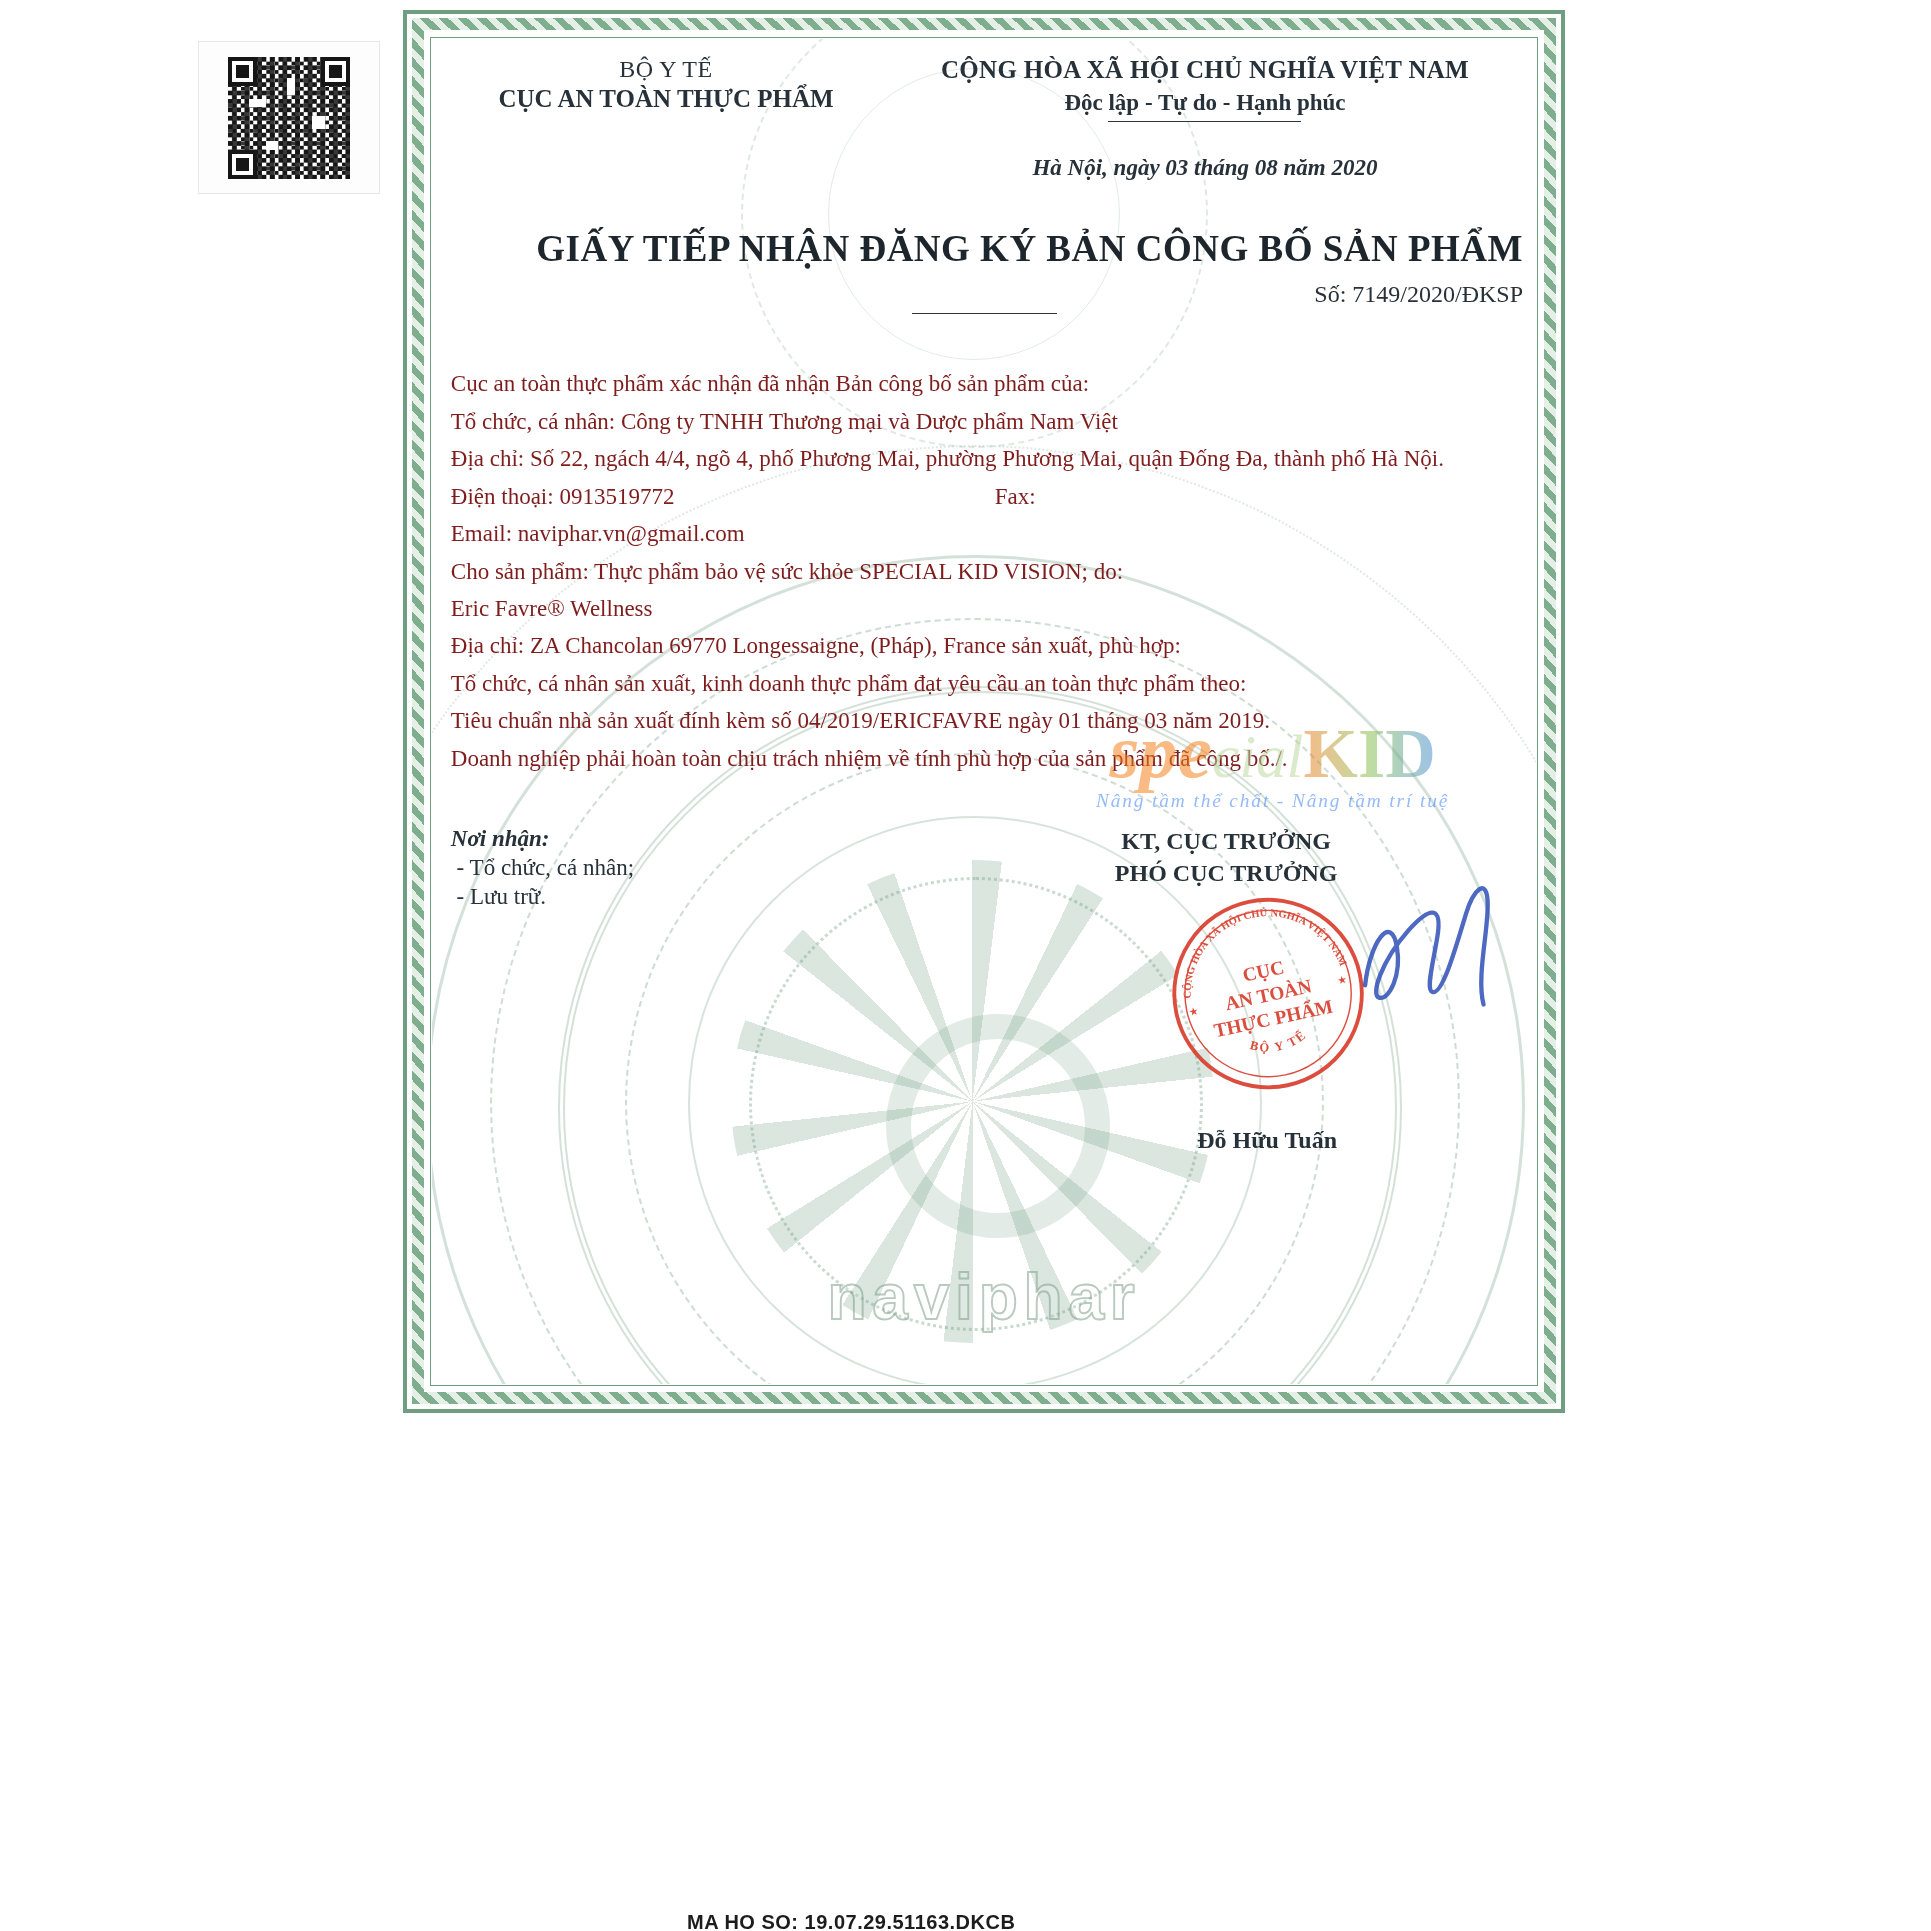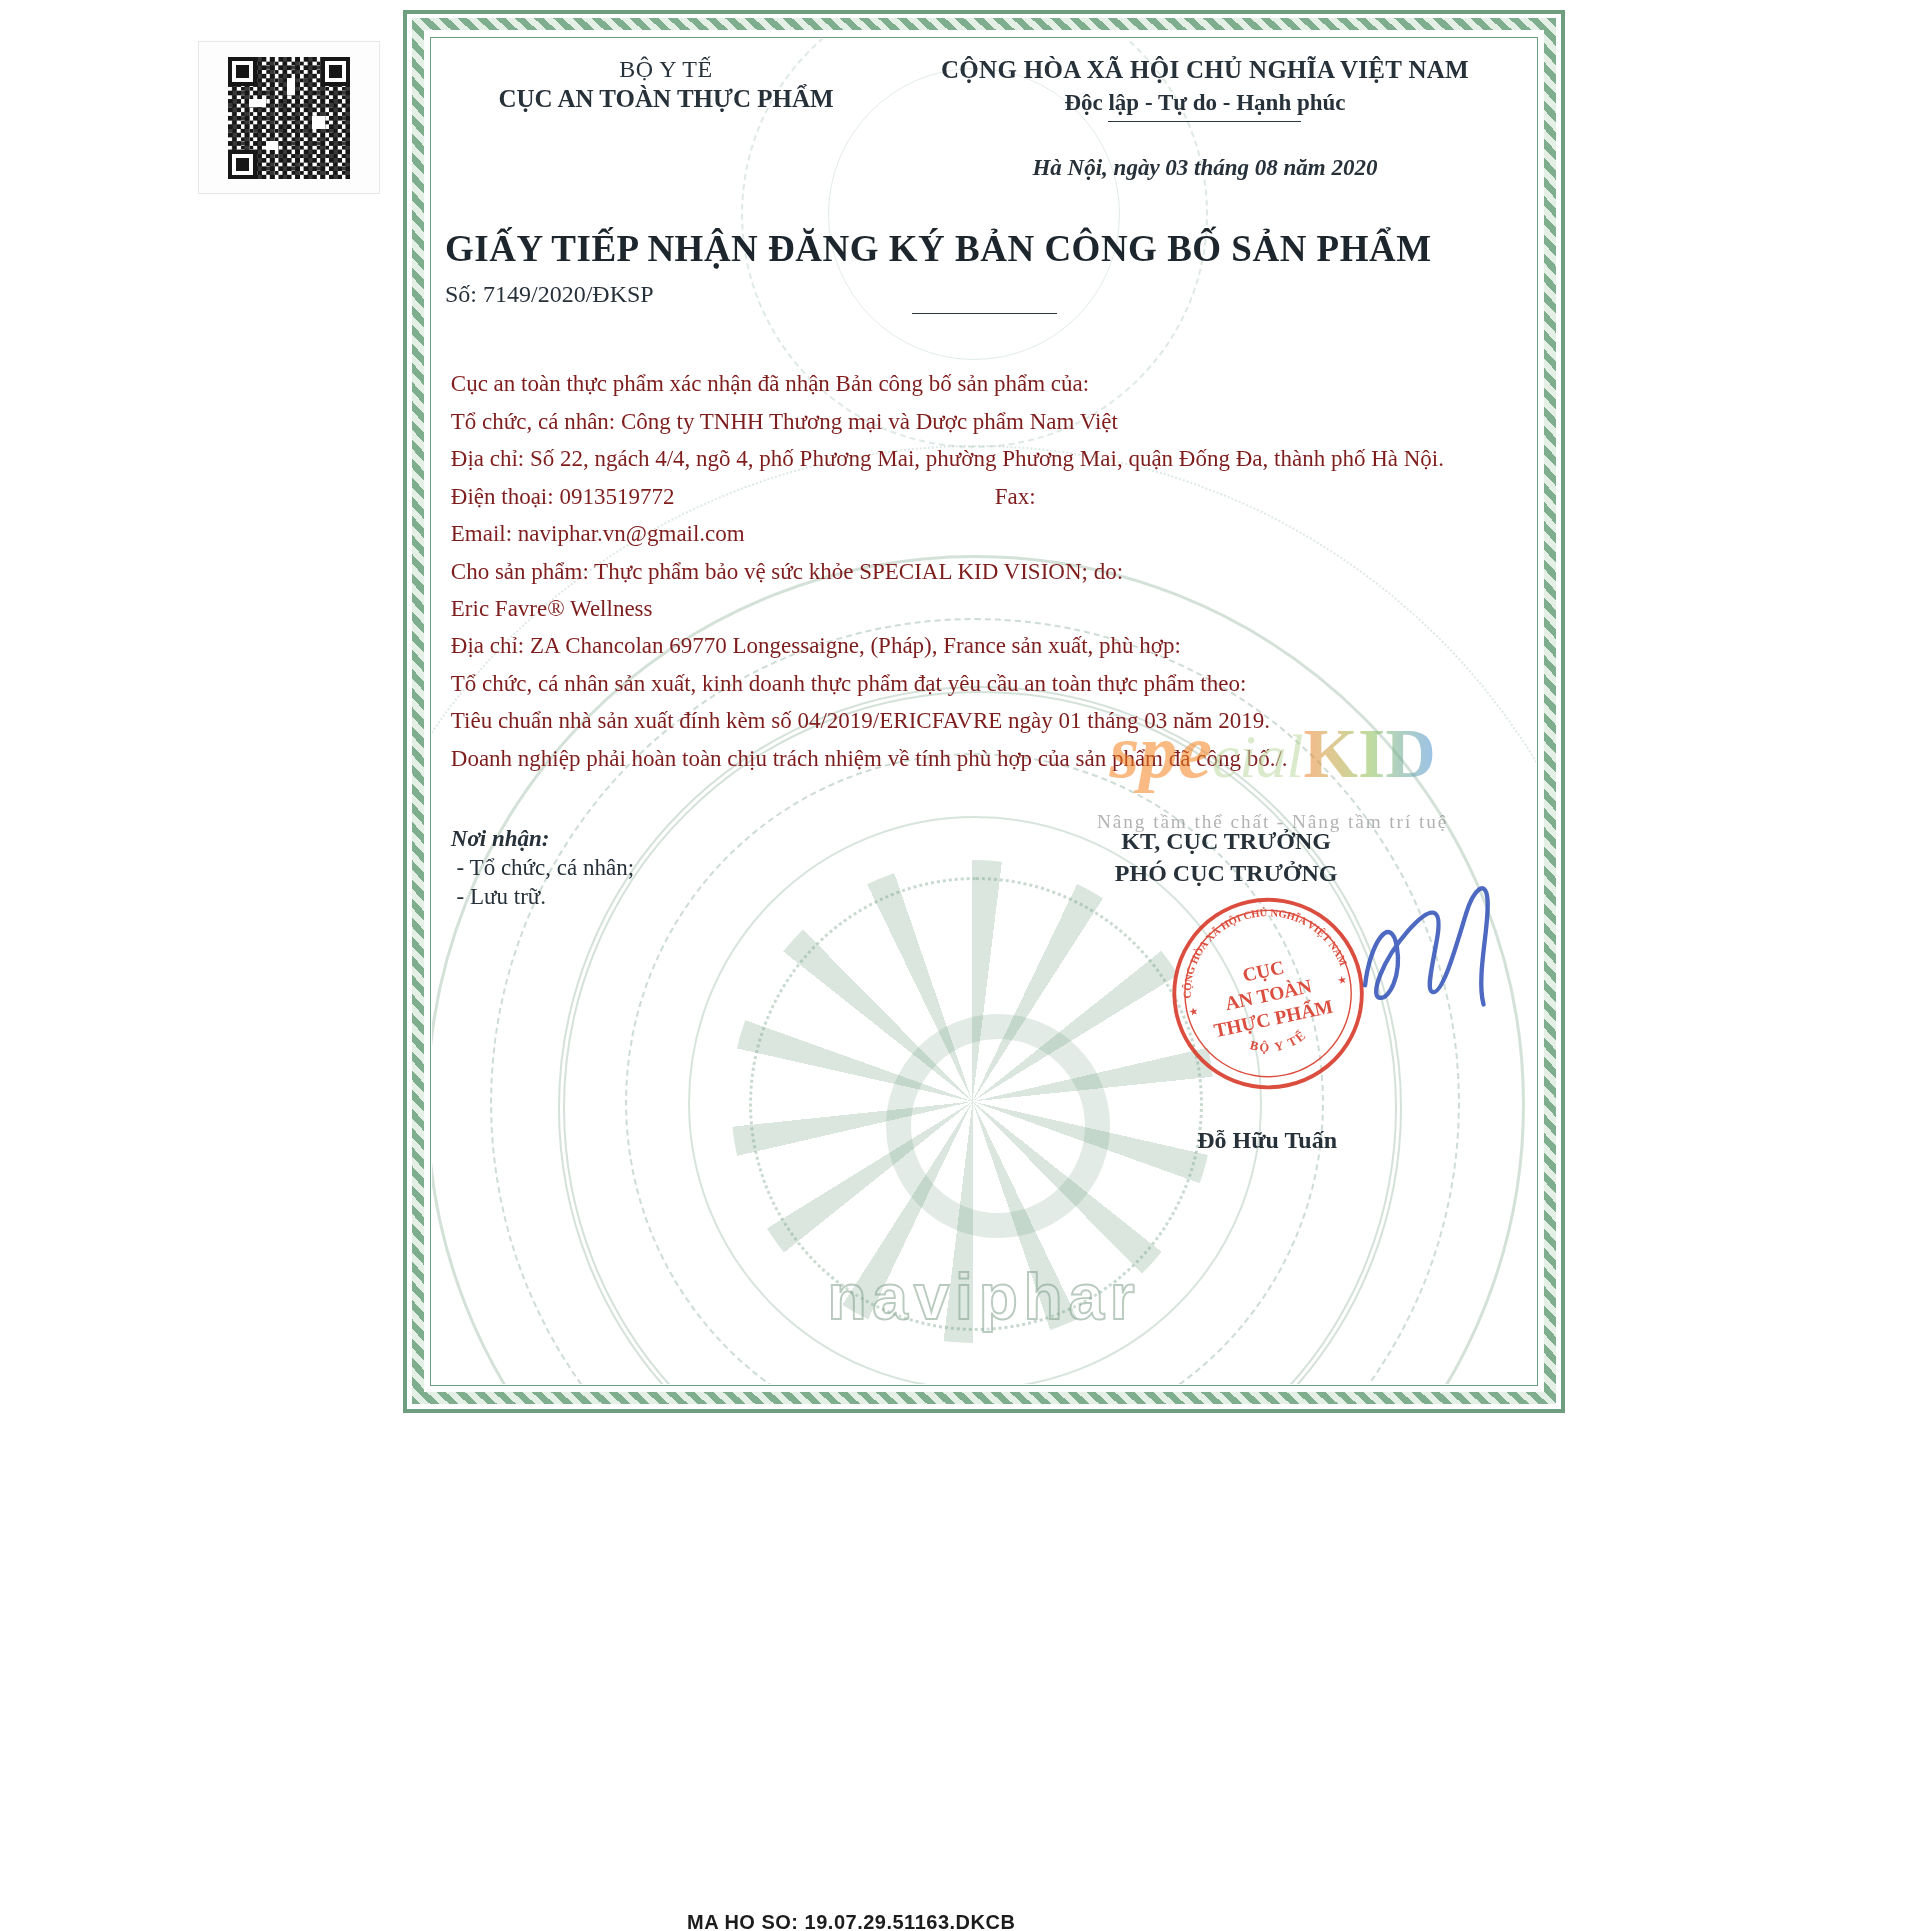--- a/index.html
+++ b/index.html
@@ -39,21 +39,21 @@
   .ministry{font-size:24px;letter-spacing:0.5px;}
   .department{font-size:25px;font-weight:bold;margin-top:1.9px;}
   .logo-wrap{margin-top:0px;}
   .h-right{width:59%;text-align:center;}
   .republic{font-size:25px;font-weight:bold;letter-spacing:0.3px;}
   .motto{font-size:23px;font-weight:bold;margin-top:5.8px;}
   .rule{height:0;border-top:1.9px solid #2c3640;margin:4.8px auto 0;}
   .motto-rule{width:193px;}
   .date-line{font-style:italic;font-weight:bold;font-size:23px;margin-top:33px;}
 
-  .title-block{text-align:left;margin-top:46px;}
+  .title-block{text-align:right;margin-top:46px;}
   .doc-title{font-size:37px;font-weight:bold;letter-spacing:0.5px;color:#1e262d;}
   .doc-number{font-size:24px;margin-top:11.6px;}
   .number-rule{width:145px;}
 
   .body-block{margin-top:54px;padding:0 5.8px;font-size:23px;line-height:1.42;color:#7f1d1d;}
   .body-block p{margin:4.8px 0;}
   .split{display:flex;}
   .split .phone{width:51%;}
 
   .footer-row{display:flex;margin-top:51px;padding:0 5.8px;gap:8px;}
@@ -66,21 +66,21 @@
   .signature{position:absolute;left:406px;top:29px;opacity:.92;}
   .signer-name{position:absolute;left:0;right:0;top:301px;font-size:24px;font-weight:bold;transform:translateX(41px);}
 
   
   .wm-brand{position:absolute;right:17.4px;top:703px;width:550px;text-align:center;z-index:4;opacity:.55;pointer-events:none;}
   .wm-line{line-height:1;}
   .wm-spe{color:#f5821f;font-style:italic;font-weight:bold;font-size:77px;}
   .wm-cial{color:#bcd9a0;font-style:italic;font-size:61px;}
   .wm-kid{font-size:70px;font-weight:bold;background:linear-gradient(90deg,#f08228,#8cc152,#4a90d9);
           -webkit-background-clip:text;background-clip:text;color:transparent;-webkit-text-fill-color:transparent;}
-  .wm-tagline{margin-top:21px;font-size:19.3px;color:#737373;letter-spacing:1.9px;}
+  .wm-tagline{margin-top:0;font-size:19.3px;font-style:italic;color:#3b82f6;letter-spacing:1.9px;}
   .wm-naviphar{position:absolute;bottom:79px;left:50%;transform:translateX(-50%);z-index:2;
      font-family:"Liberation Sans",sans-serif;font-size:64px;font-weight:bold;letter-spacing:5.8px;
      color:rgba(255,255,255,.15);-webkit-text-stroke:1.9px rgba(128,158,138,.55);pointer-events:none;}
 
   .ma-ho-so{position:absolute;left:687px;top:1911px;font-family:"Liberation Sans",sans-serif;
      font-size:20px;font-weight:bold;color:#1c1c1c;letter-spacing:0.5px;}
 </style>
 </head>
 <body>
 

